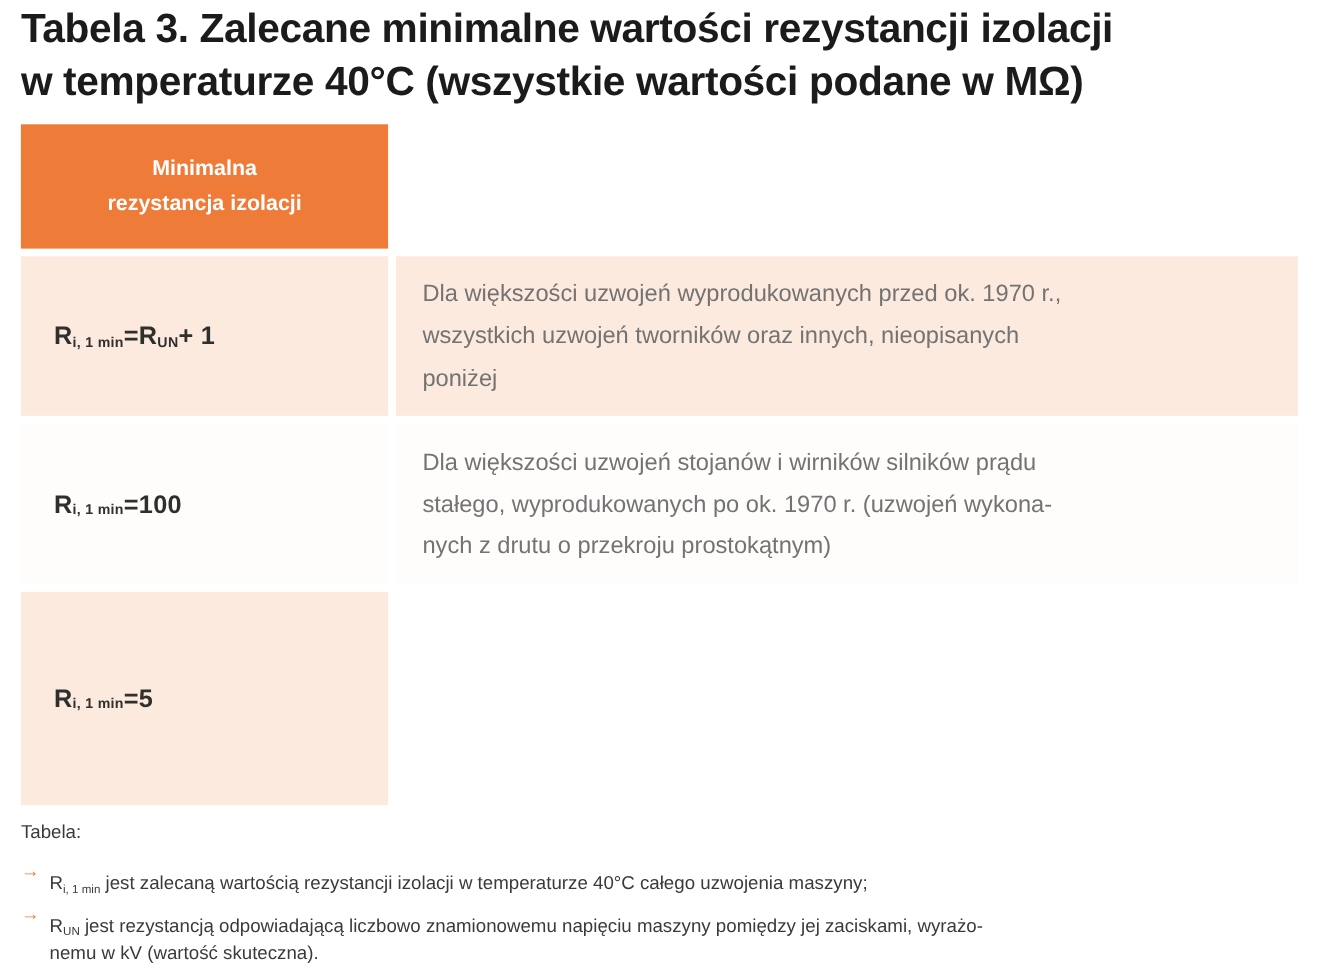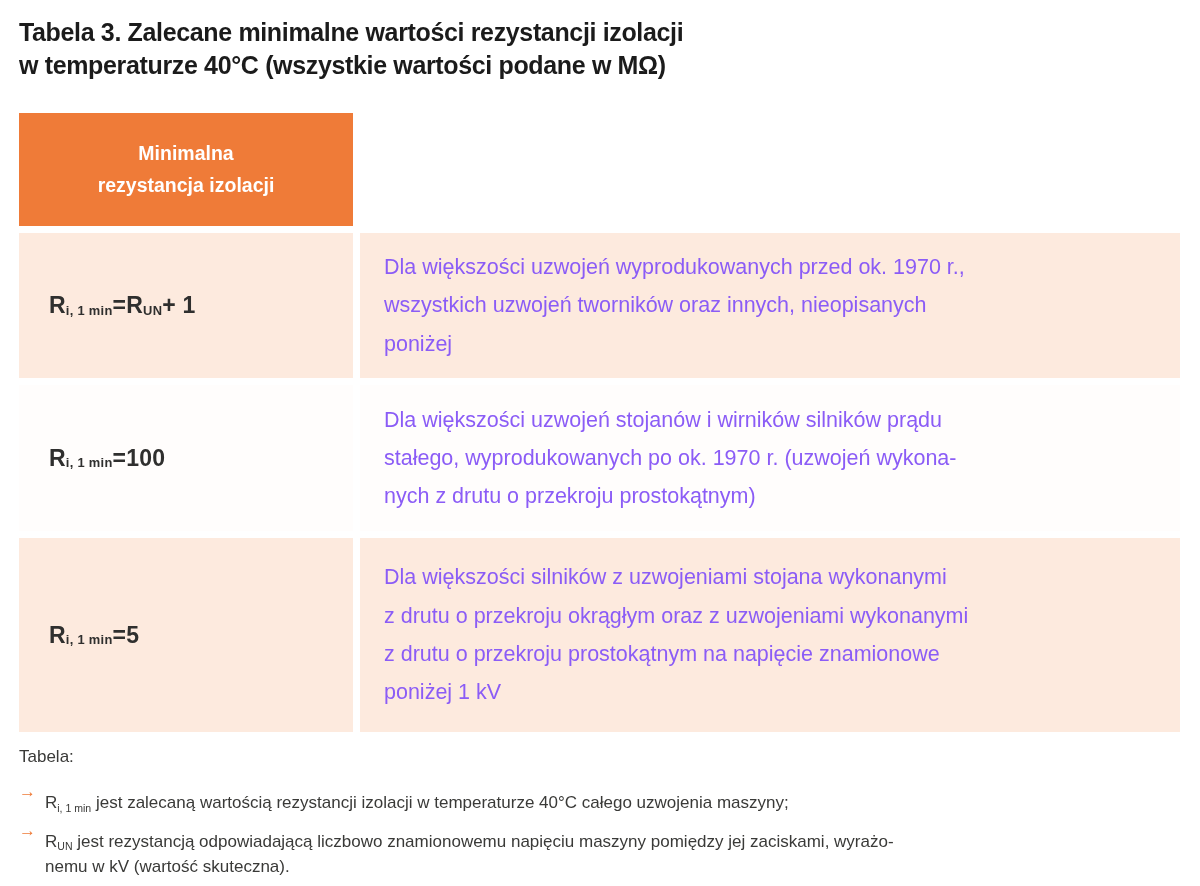--- a/index.html
+++ b/index.html
@@ -19,23 +19,23 @@
     position: relative;
     width: 1200px;
     height: 886px;
     box-sizing: border-box;
   }
 
   
   .title {
     position: absolute;
     left: 19px;
-    top: 16px;
+    top: 2px;
     width: 1150px;
-    font-size: 25px;
+    font-size: 37px;
     font-weight: bold;
     line-height: 1.30;
     letter-spacing: -0.35px;
     color: #1b1b1b;
     white-space: pre-line;
   }
 
   
   .table {
     position: absolute;
@@ -120,21 +120,21 @@
   }
 
   .cell-right .desc {
     padding: 0 22px 0 24px;
     display: flex;
     flex-direction: column;
     justify-content: center;
     height: 100%;
     font-size: 21.5px;
     line-height: 1.78;
-    color: #8b5cf6;
+    color: #737373;
     white-space: pre-line;
   }
 
   .r1 .cell-left, .r1 .cell-right { height: 145px; }
   .r2 .cell-left, .r2 .cell-right { height: 146px; }
   .r3 .cell-left, .r3 .cell-right { height: 194px; }
 
   
   .notes {
     position: absolute;
@@ -238,26 +238,20 @@
         <div class="formula">
             <span>R</span>
             <sub>i, 1 min</sub>
             <span> = </span>
             <span>5</span>
             <sub></sub>
             <span></span>
           </div>
       </div>
       <div class="gap"></div>
-      <div class="cell-right">
-        <div class="desc">Dla większości silników z uzwojeniami stojana wykonanymi
-z drutu o przekroju okrągłym oraz z uzwojeniami wykonanymi
-z drutu o przekroju prostokątnym na napięcie znamionowe
-poniżej 1 kV</div>
-      </div>
     </div>
 
   </div>
 
   <div class="notes">
     <div class="notes-title">Tabela:</div>
 
     <div class="note">
       <div class="note-arrow">→</div>
       <div class="note-text"><span>R</span><sub>i, 1 min</sub><span> jest zalecaną wartością rezystancji izolacji w temperaturze 40°C całego uzwojenia maszyny;</span></div>

